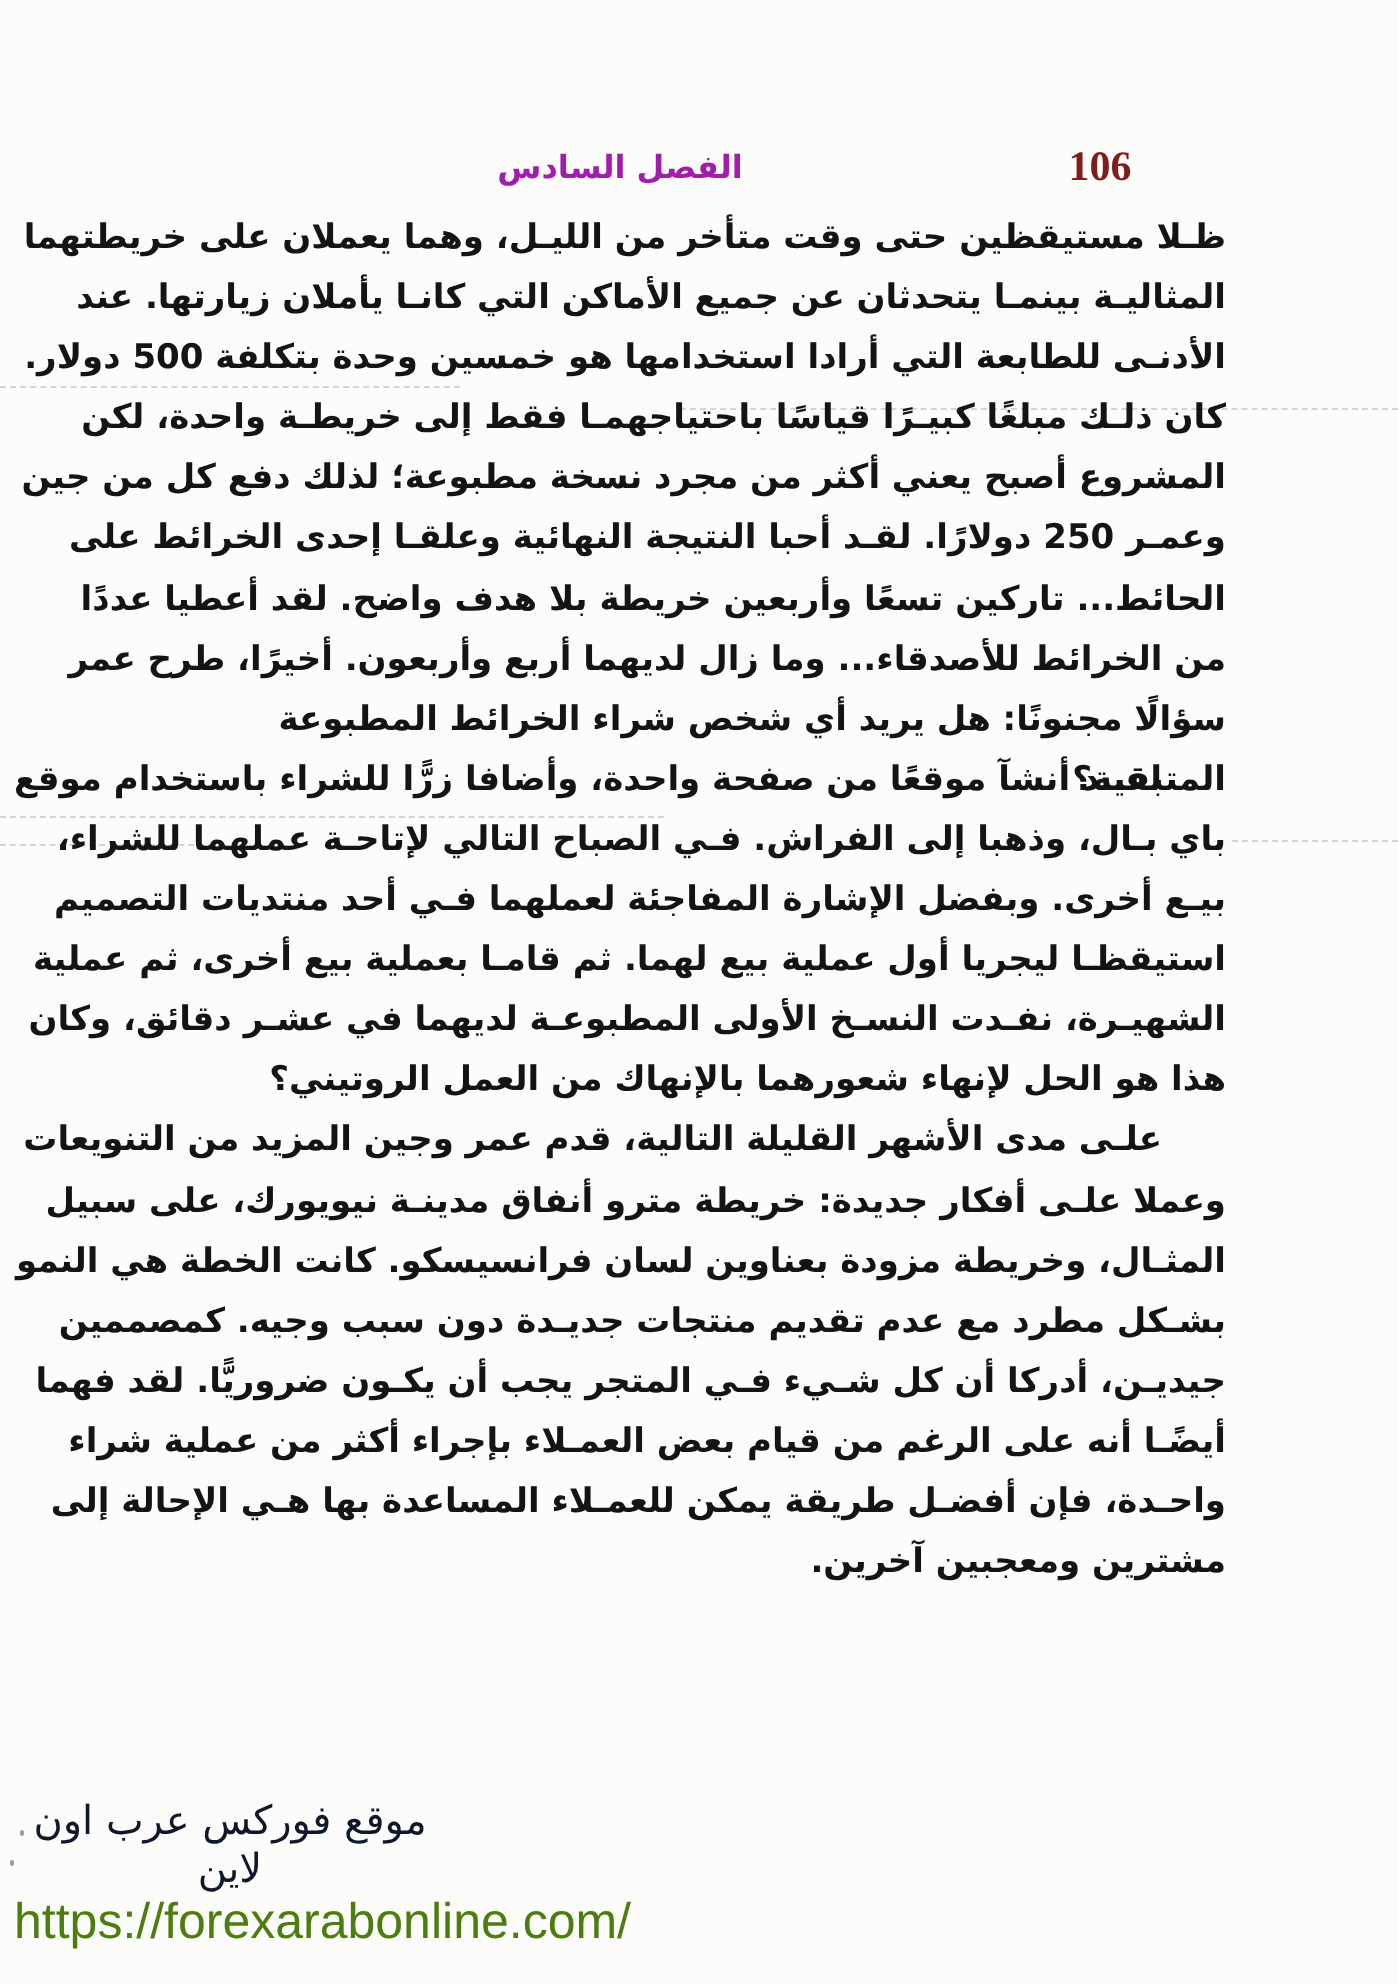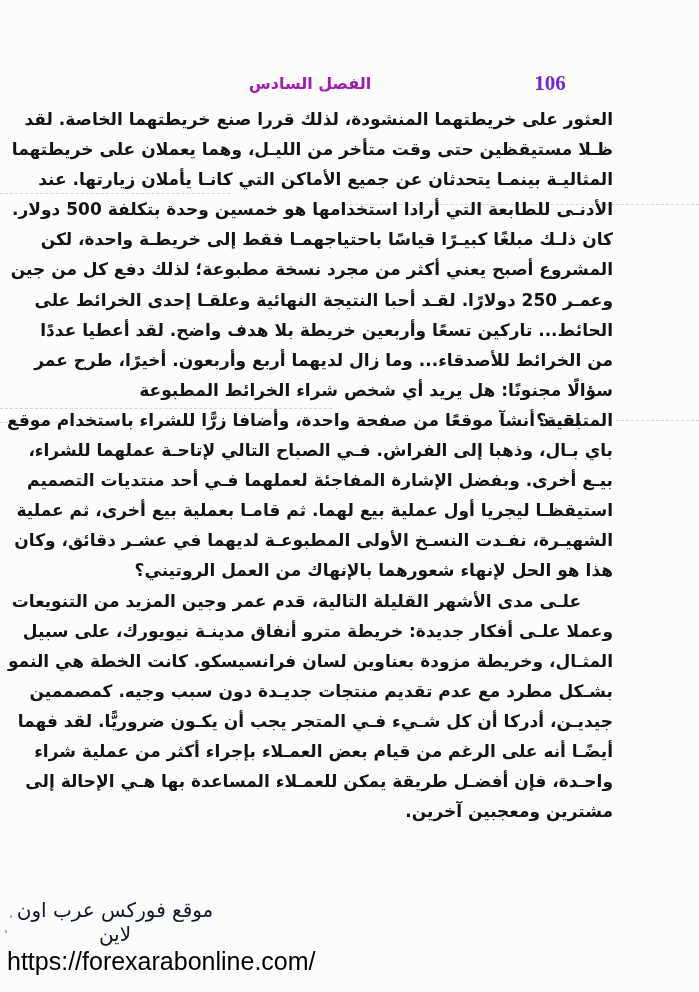--- a/index.html
+++ b/index.html
@@ -25,21 +25,21 @@
     color: #a21caf;
     letter-spacing: 0.5px;
   }
   .page-number {
     position: absolute;
     top: 71px; left: 528px; width: 44px;
     font-family: "Liberation Serif", "DejaVu Serif", serif;
     font-size: 21px;
     font-weight: bold;
     text-align: center;
-    color: #6d28d9;
+    color: #7f1d1d;
   }
   
   .body-text {
     position: absolute;
     top: 104px; left: 67px; width: 546px;
     direction: rtl;
   }
   .line {
     height: 30.1px;
     line-height: 30.1px;
@@ -82,21 +82,21 @@
     font-size: 20px;
     font-weight: normal;
     color: #0f172a;
     font-family: "DejaVu Sans", sans-serif;
   }
   .watermark-url {
     direction: ltr;
     margin-left: 7px;
     margin-top: 1px;
     font-size: 25px;
-    color: #000000;
+    color: #4d7c0f;
     font-family: "Liberation Sans", "DejaVu Sans", sans-serif;
   }
   .speck { position: absolute; background: #9a9a9a; border-radius: 50%; }
   .speck.s1 { left: 10px; top: 915px; width: 2px; height: 3px; }
   .speck.s2 { left: 5px;  top: 930px; width: 2px; height: 3px; }
 </style>
 </head>
 <body>
 
 <div class="page">
@@ -104,21 +104,20 @@
   <div class="chapter-title">الفصل السادس</div>
   <div class="page-number">106</div>
 
   <div class="scan-line a1"></div>
   <div class="scan-line a2"></div>
   <div class="scan-line a3"></div>
   <div class="scan-line a4"></div>
   <div class="scan-line a5"></div>
 
   <div class="body-text">
-    <div class="line justified">العثور على خريطتهما المنشودة، لذلك قررا صنع خريطتهما الخاصة. لقد</div>
     <div class="line justified">ظـلا مستيقظين حتى وقت متأخر من الليـل، وهما يعملان على خريطتهما</div>
     <div class="line justified">المثاليـة بينمـا يتحدثان عن جميع الأماكن التي كانـا يأملان زيارتها. عند</div>
     <div class="line justified">الأدنـى للطابعة التي أرادا استخدامها هو خمسين وحدة بتكلفة 500 دولار.</div>
     <div class="line justified">كان ذلـك مبلغًا كبيـرًا قياسًا باحتياجهمـا فقط إلى خريطـة واحدة، لكن</div>
     <div class="line justified">المشروع أصبح يعني أكثر من مجرد نسخة مطبوعة؛ لذلك دفع كل من جين</div>
     <div class="line justified">وعمـر 250 دولارًا. لقـد أحبا النتيجة النهائية وعلقـا إحدى الخرائط على</div>
     <div class="line justified">الحائط... تاركين تسعًا وأربعين خريطة بلا هدف واضح. لقد أعطيا عددًا</div>
     <div class="line justified">من الخرائط للأصدقاء... وما زال لديهما أربع وأربعون. أخيرًا، طرح عمر</div>
     <div class="line para-end">سؤالًا مجنونًا: هل يريد أي شخص شراء الخرائط المطبوعة المتبقية؟</div>
     <div class="line justified para-start">لقــد أنشآ موقعًا من صفحة واحدة، وأضافا زرًّا للشراء باستخدام موقع</div>

